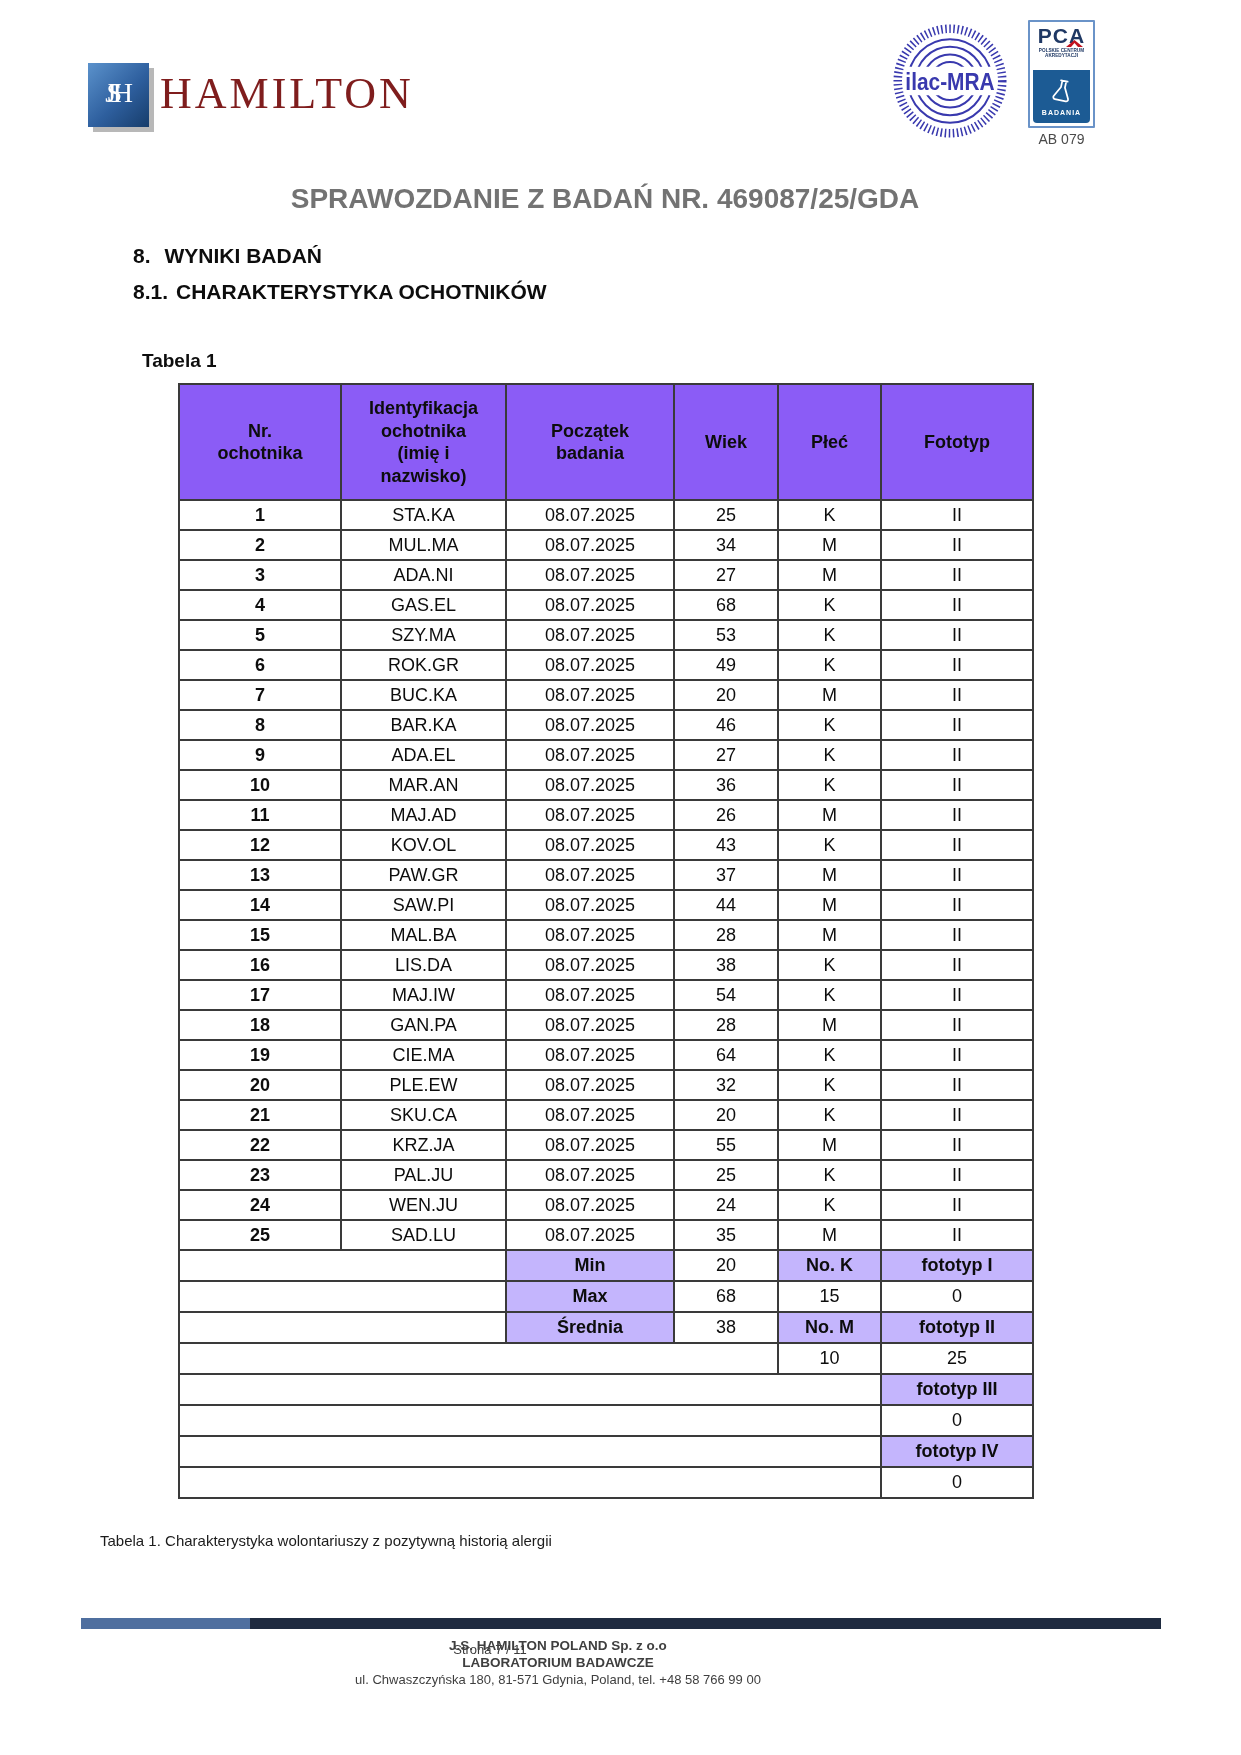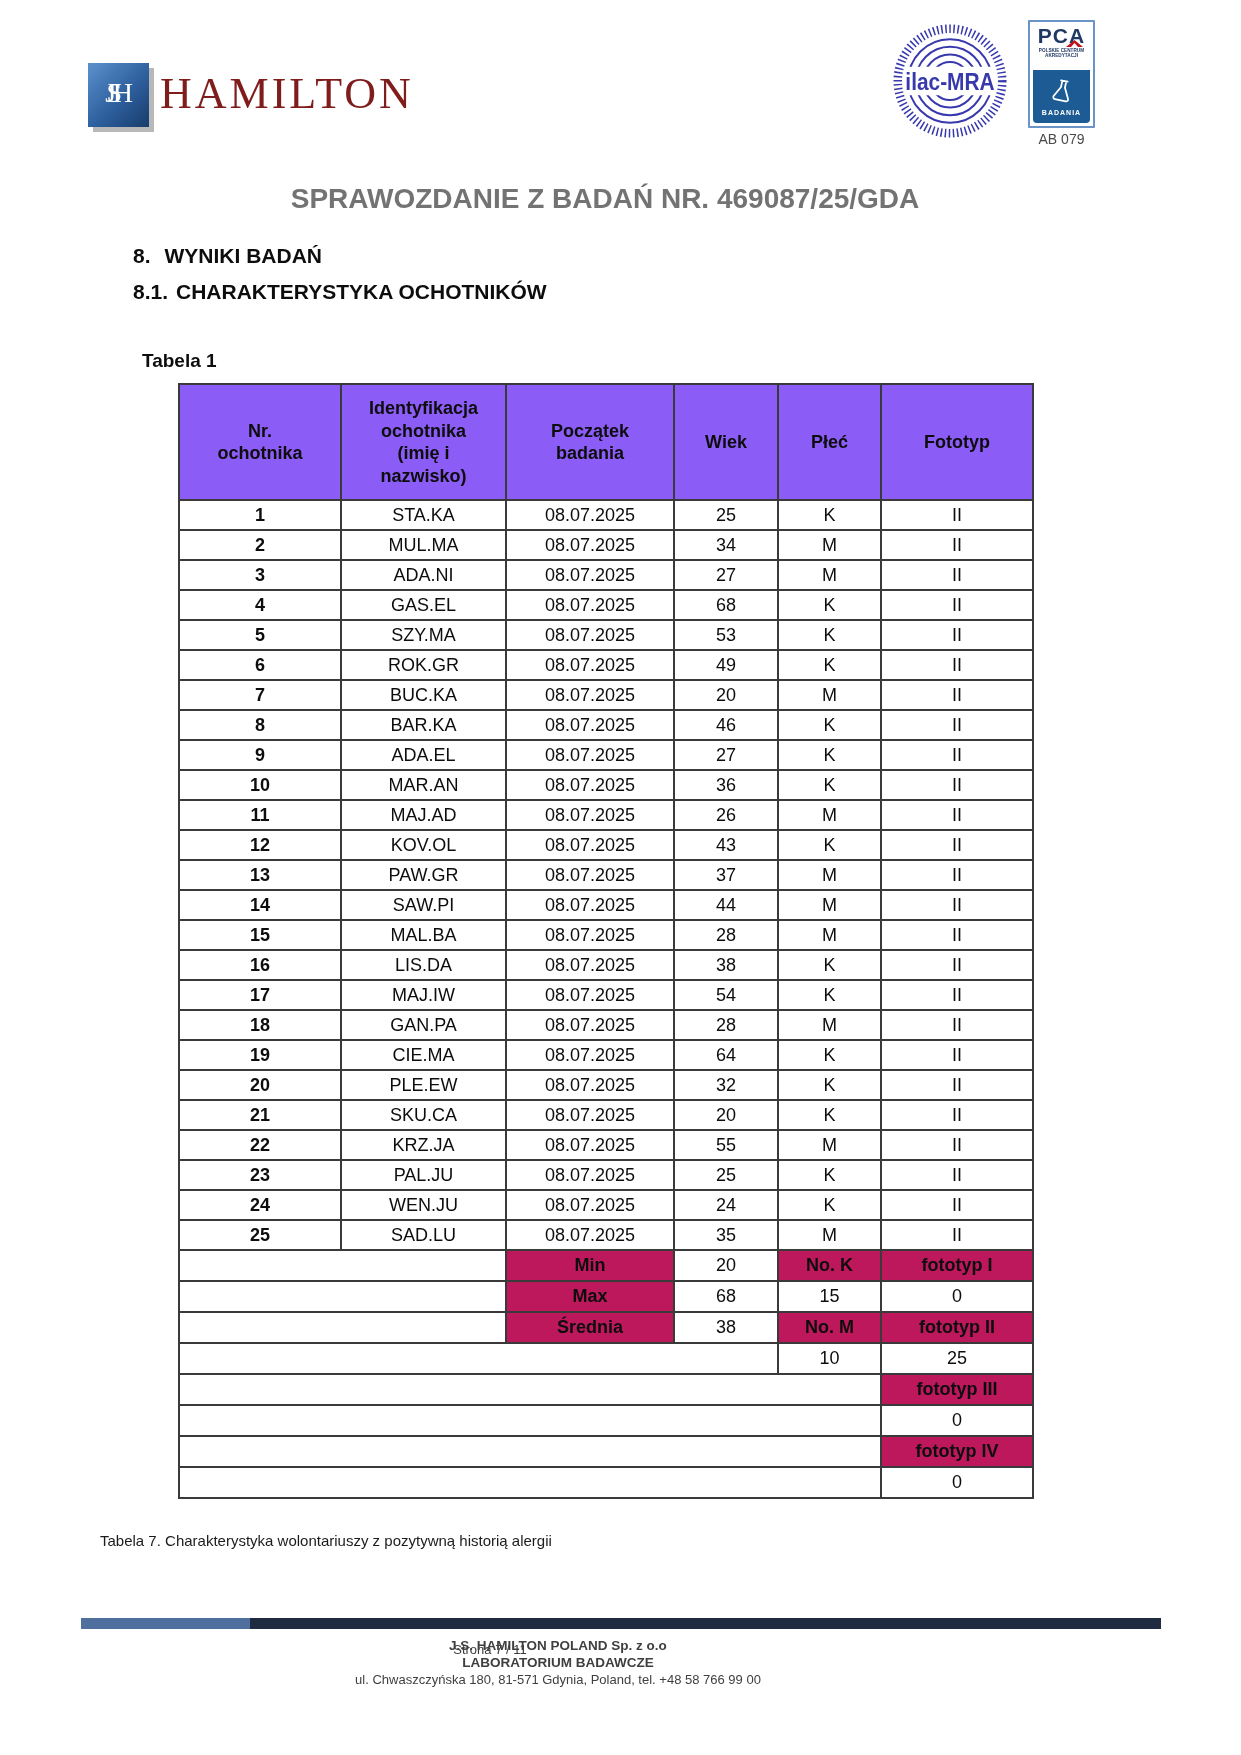--- a/index.html
+++ b/index.html
@@ -71,21 +71,21 @@
     font-size:18px; color:#0d0d0d;
   }
   table.vt td, table.vt th { border:2px solid #3a3a3a; text-align:center; vertical-align:middle; }
   table.vt thead th {
     background:#8b5cf6; font-weight:bold; white-space:pre-line;
     height:116px; line-height:1.25; padding:2px;
   }
   table.vt tbody.rows td { height:30px; }
   table.vt tbody.rows td:first-child { font-weight:bold; }
   table.vt .srows td { height:31px; }
-  td.glabel { background:#be185d; font-weight:bold; }
+  td.glabel { background:#c4b5fd; font-weight:bold; }
   td.gval  { background:#fff; }
   td.ghost { border:none; background:transparent; }
 
   
   .caption { position:absolute; left:100px; top:1532px; font-size:15px; color:#1c1c1c; }
   .pageno  { position:absolute; left:0; top:1594px; width:980px; text-align:center; font-size:13px; color:#3b3b3b;margin-top:48px; }
   .bar { position:absolute; left:81px; top:1618px; width:1080px; height:11px; background:#1f2b40; }
   .bar .light { position:absolute; left:0; top:0; width:169px; height:11px; background:#4f6f9f; }
   .footer { position:absolute; left:0; top:1637px; width:1116px; text-align:center; color:#3f3f3f; }
   .footer .b { font-weight:bold; font-size:13.5px; line-height:17px; }
@@ -408,21 +408,21 @@
         <td class="ghost" colspan="5"></td>
         <td class="glabel">fototyp IV</td>
       </tr>
       <tr>
         <td class="ghost" colspan="5"></td>
         <td class="gval">0</td>
       </tr>
     </tbody>
   </table>
 
-  <div class="caption">Tabela 7. Charakterystyka wolontariuszy z pozytywną historią alergii</div>
+  <div class="caption">Tabela 1. Charakterystyka wolontariuszy z pozytywną historią alergii</div>
   <div class="pageno">Strona 7 / 11</div>
   <div class="bar">
     <div class="light"></div>
   </div>
   <div class="footer">
     <div class="b">J.S. HAMILTON POLAND Sp. z o.o</div>
     <div class="b">LABORATORIUM BADAWCZE</div>
     <div class="a">ul. Chwaszczyńska 180, 81-571 Gdynia, Poland, tel. +48 58 766 99 00</div>
   </div>
 

